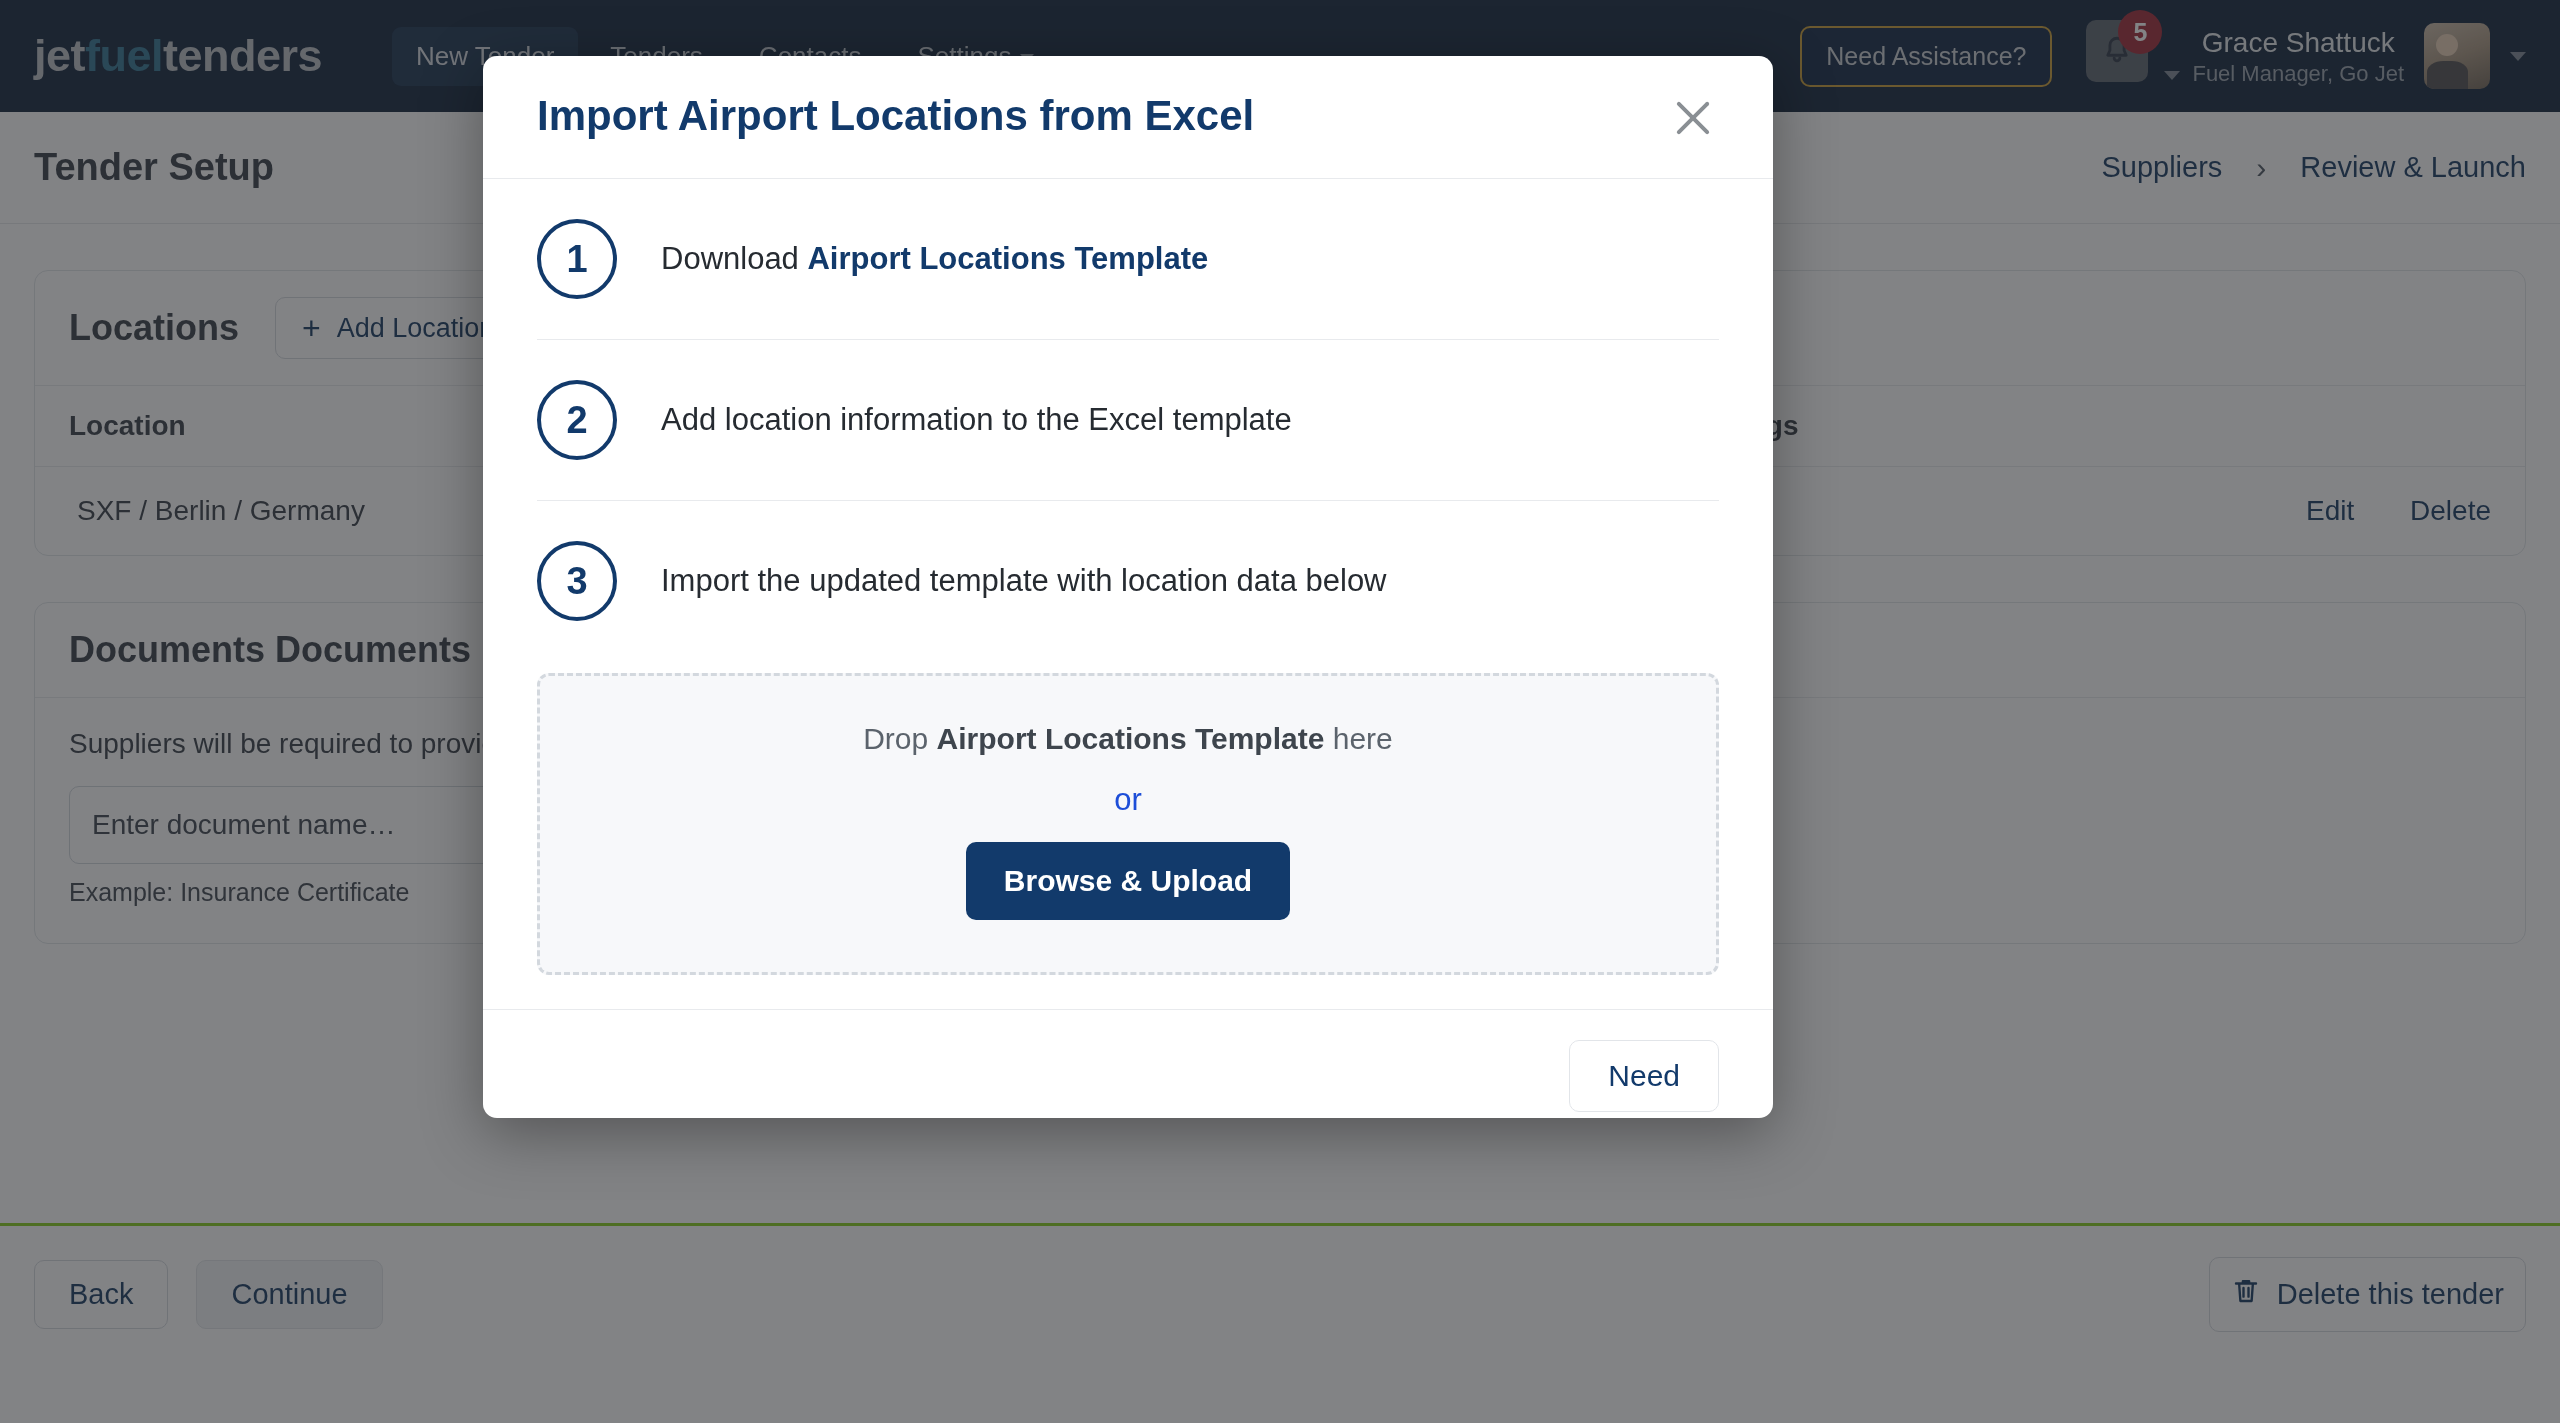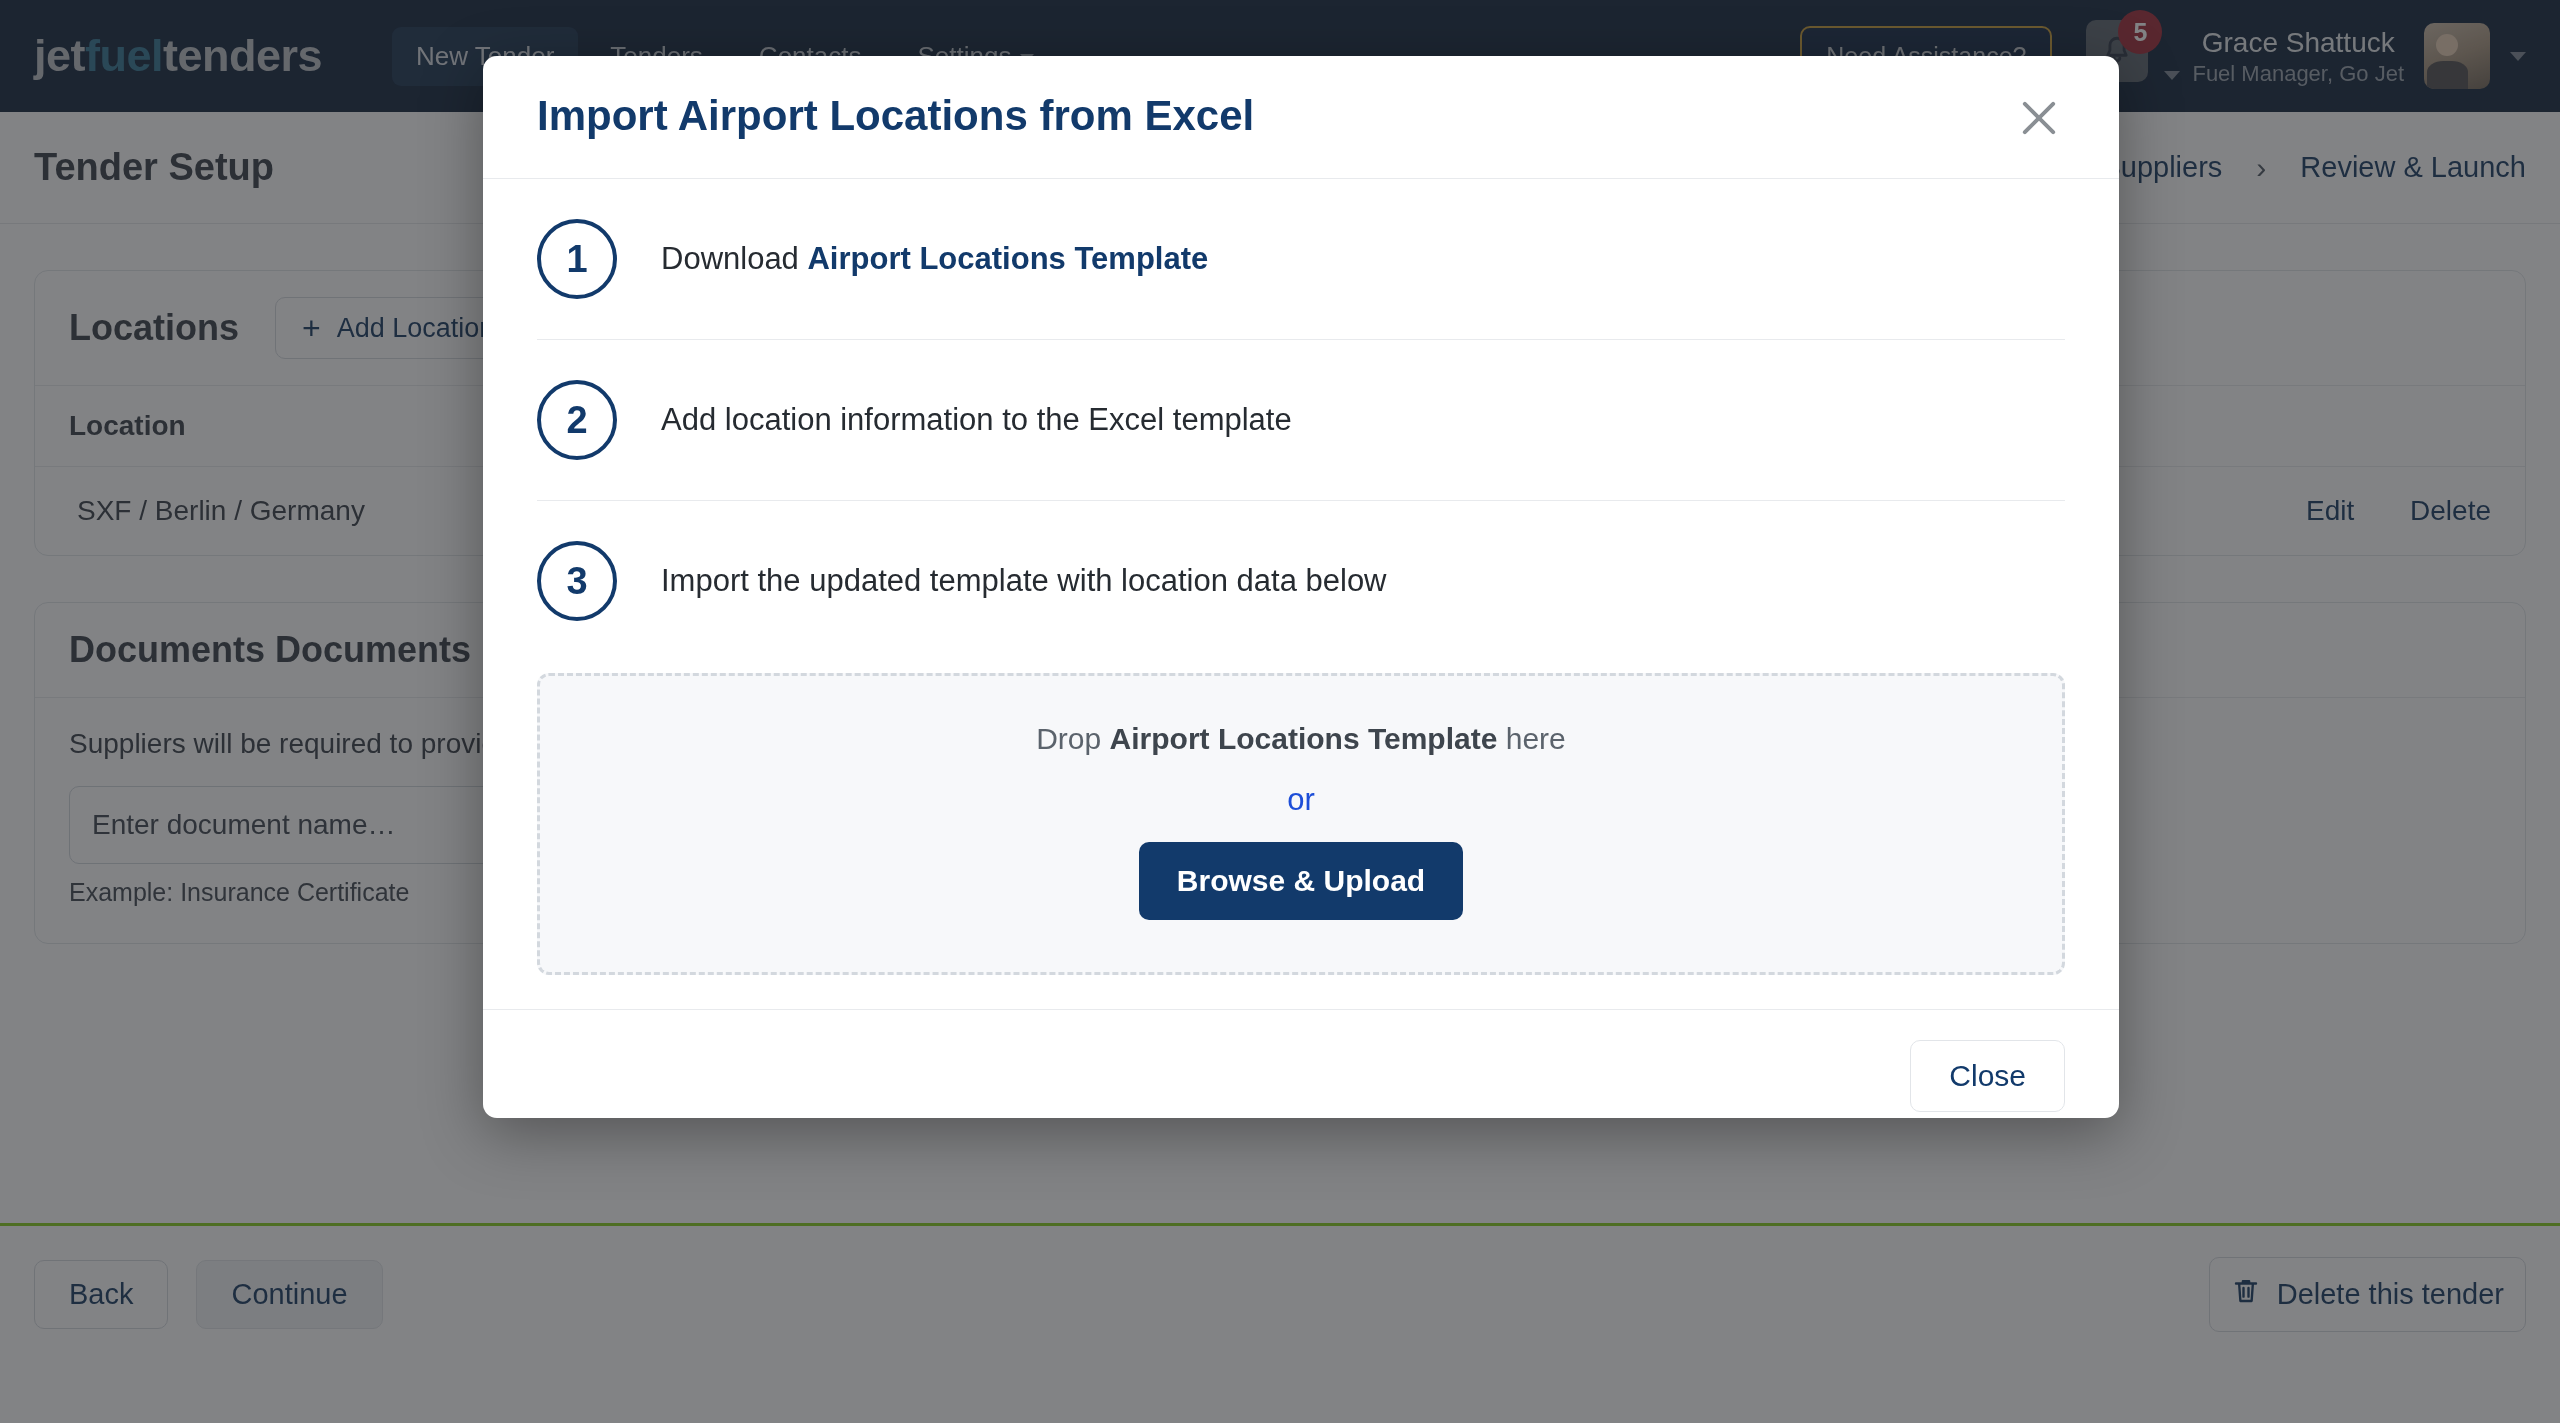--- a/index.html
+++ b/index.html
@@ -171,21 +171,21 @@
 
   
   #scrim {
     position: absolute; inset: 0;
     background: rgba(40,42,45,0.58);
   }
 
   
   #modal {
     position: absolute;
-    left: 483px; top: 56px; width: 1636px; height: 1062px;
+    left: 483px; top: 56px; width: 1290px; height: 1062px;
     background: #ffffff; border-radius: 14px;
     box-shadow: 0 16px 60px rgba(0,0,0,0.35);
     display: flex; flex-direction: column; overflow: hidden;
   }
   .modal-head {
     padding: 36px 54px 34px 54px;
     display: flex; align-items: flex-start;
     border-bottom: 1px solid #e8eaed;
   }
   .modal-title {
@@ -400,15 +400,15 @@
     <div class="dropzone">
       <div class="drop-line">
         <span>Drop </span><span class="drop-strong">Airport Locations Template</span><span> here</span>
       </div>
       <div class="drop-or">or</div>
       <button class="upload-btn">Browse &amp; Upload</button>
     </div>
   </div>
 
   <div class="modal-foot">
-    <button class="close-btn">Close</button>
+    <button class="close-btn">Need</button>
   </div>
 </div>
 
 </body></html>

